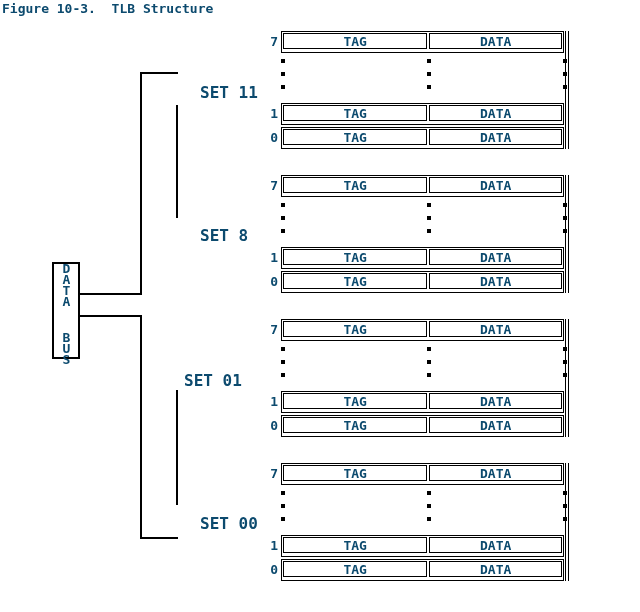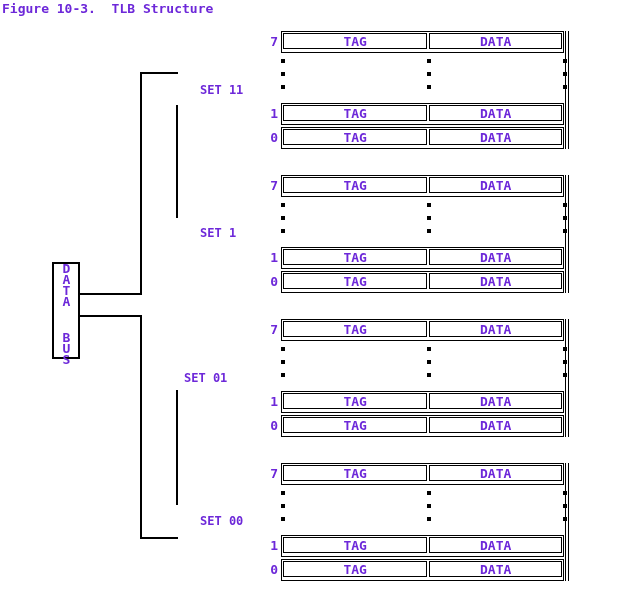--- a/index.html
+++ b/index.html
@@ -1,25 +1,25 @@
 <!DOCTYPE html>
 <html><head>
 <meta charset="utf-8">
 <style>
   * { margin:0; padding:0; box-sizing:border-box; }
   html,body { background:#ffffff; }
   .canvas {
     position:relative; width:640px; height:612px; background:#fff;
     font-family:"DejaVu Sans Mono","Liberation Mono",monospace;
-    font-weight:bold; color:#6d28d9; overflow:hidden;
+    font-weight:bold; color:#0c4a6e; overflow:hidden;
   }
   .abs { position:absolute; }
   .title { left:2px; top:1px; font-size:13px; white-space:pre; }
   .seg { position:absolute; background:#000; }
-  .set-label { font-size:12px; white-space:pre; }
+  .set-label { font-size:16px; white-space:pre; }
 
   
   .bus-word { position:absolute; left:62px; width:9px; font-size:13px;
               line-height:11px; word-break:break-all; text-align:center; }
 
   
   .group { position:absolute; left:264px; width:306px; height:118px; }
   .g0 { top:31px; } .g1 { top:175px; } .g2 { top:319px; } .g3 { top:463px; }
 
   .row { position:absolute; left:17px; width:283px; height:22px;
@@ -58,21 +58,21 @@
   <div class="seg" style="left:80px;top:293px;width:60px;height:2px"></div>
   <div class="seg" style="left:80px;top:315px;width:60px;height:2px"></div>
   <div class="seg" style="left:140px;top:72px;width:2px;height:223px"></div>
   <div class="seg" style="left:140px;top:315px;width:2px;height:224px"></div>
   <div class="seg" style="left:140px;top:72px;width:38px;height:2px"></div>
   <div class="seg" style="left:176px;top:105px;width:2px;height:113px"></div>
   <div class="seg" style="left:176px;top:390px;width:2px;height:115px"></div>
   <div class="seg" style="left:140px;top:537px;width:38px;height:2px"></div>
 
   <div class="abs set-label" style="left:200px;top:83px">SET 11</div>
-  <div class="abs set-label" style="left:200px;top:226px">SET 1</div>
+  <div class="abs set-label" style="left:200px;top:226px">SET 8</div>
   <div class="abs set-label" style="left:184px;top:371px">SET 01</div>
   <div class="abs set-label" style="left:200px;top:514px">SET 00</div>
 
   <div class="group g0">
     <div class="idx idx7">7</div>
     <div class="row r7">
       <div class="cell tag">TAG</div>
       <div class="cell data">DATA</div>
     </div>
     <div class="dotcol dc-l"></div>

